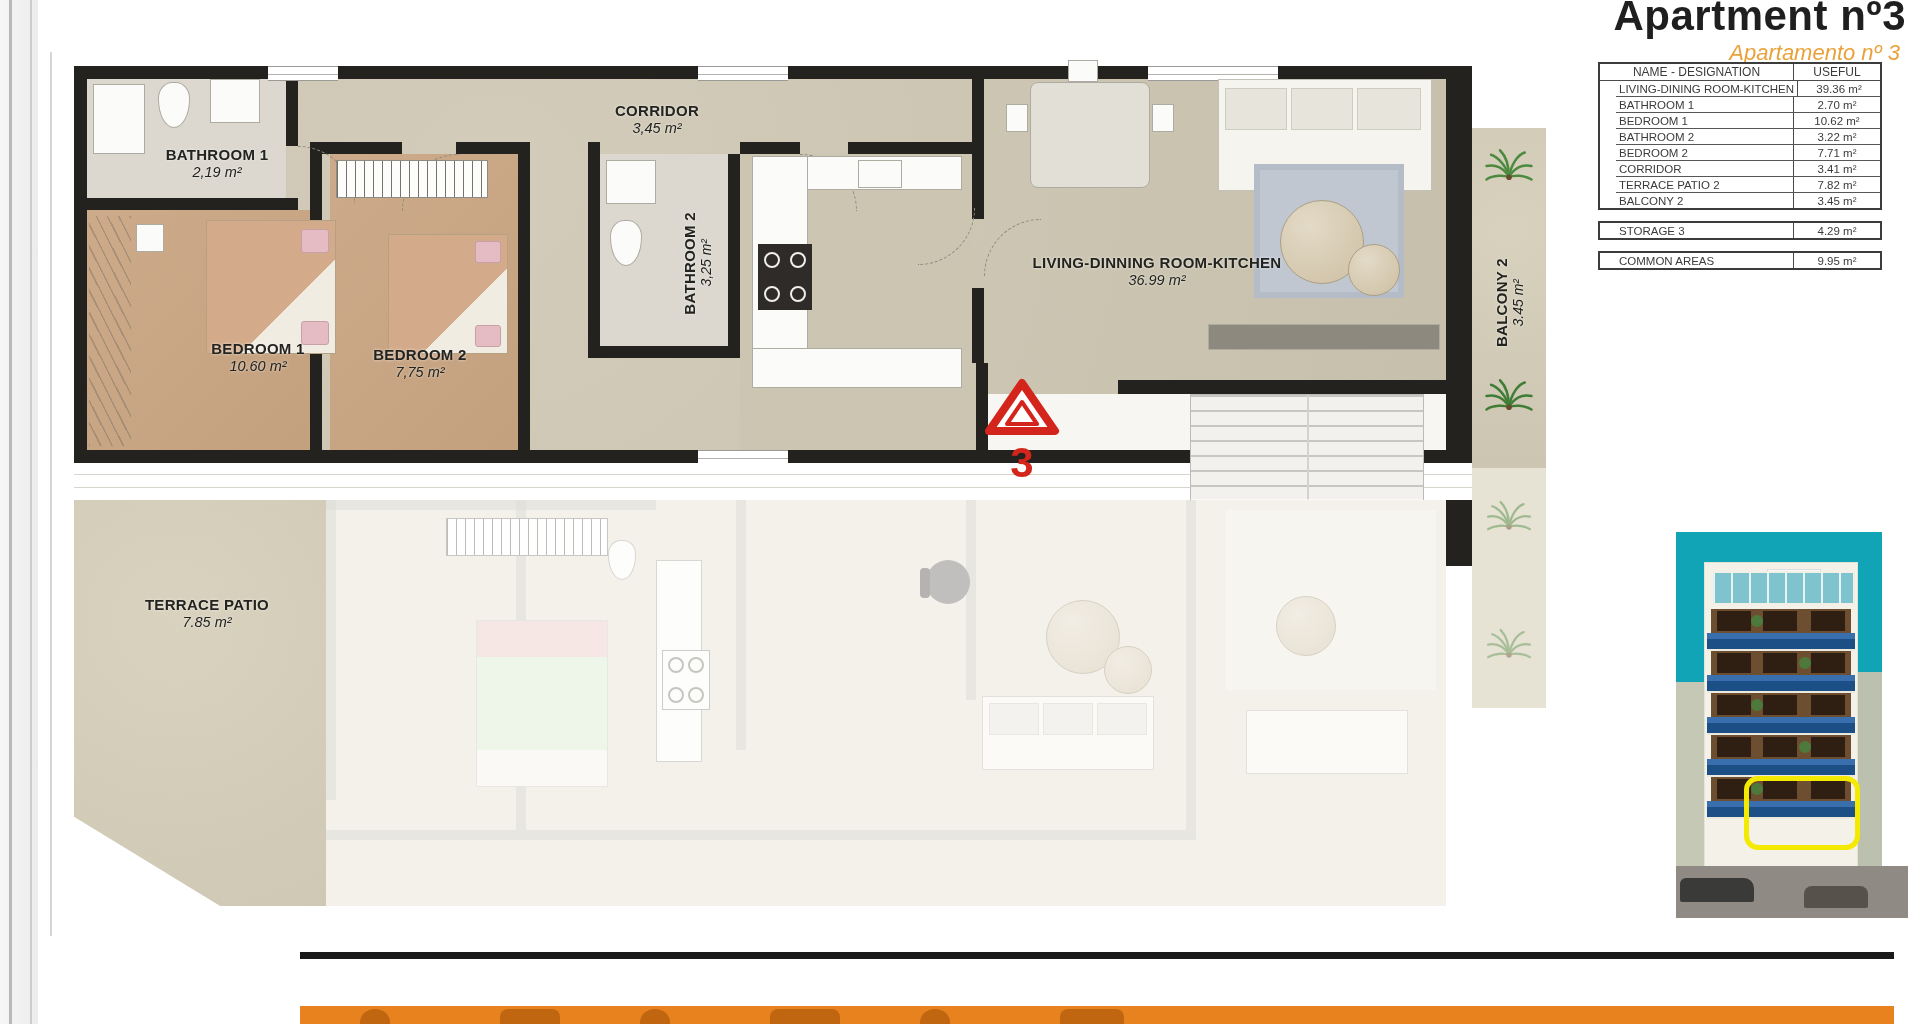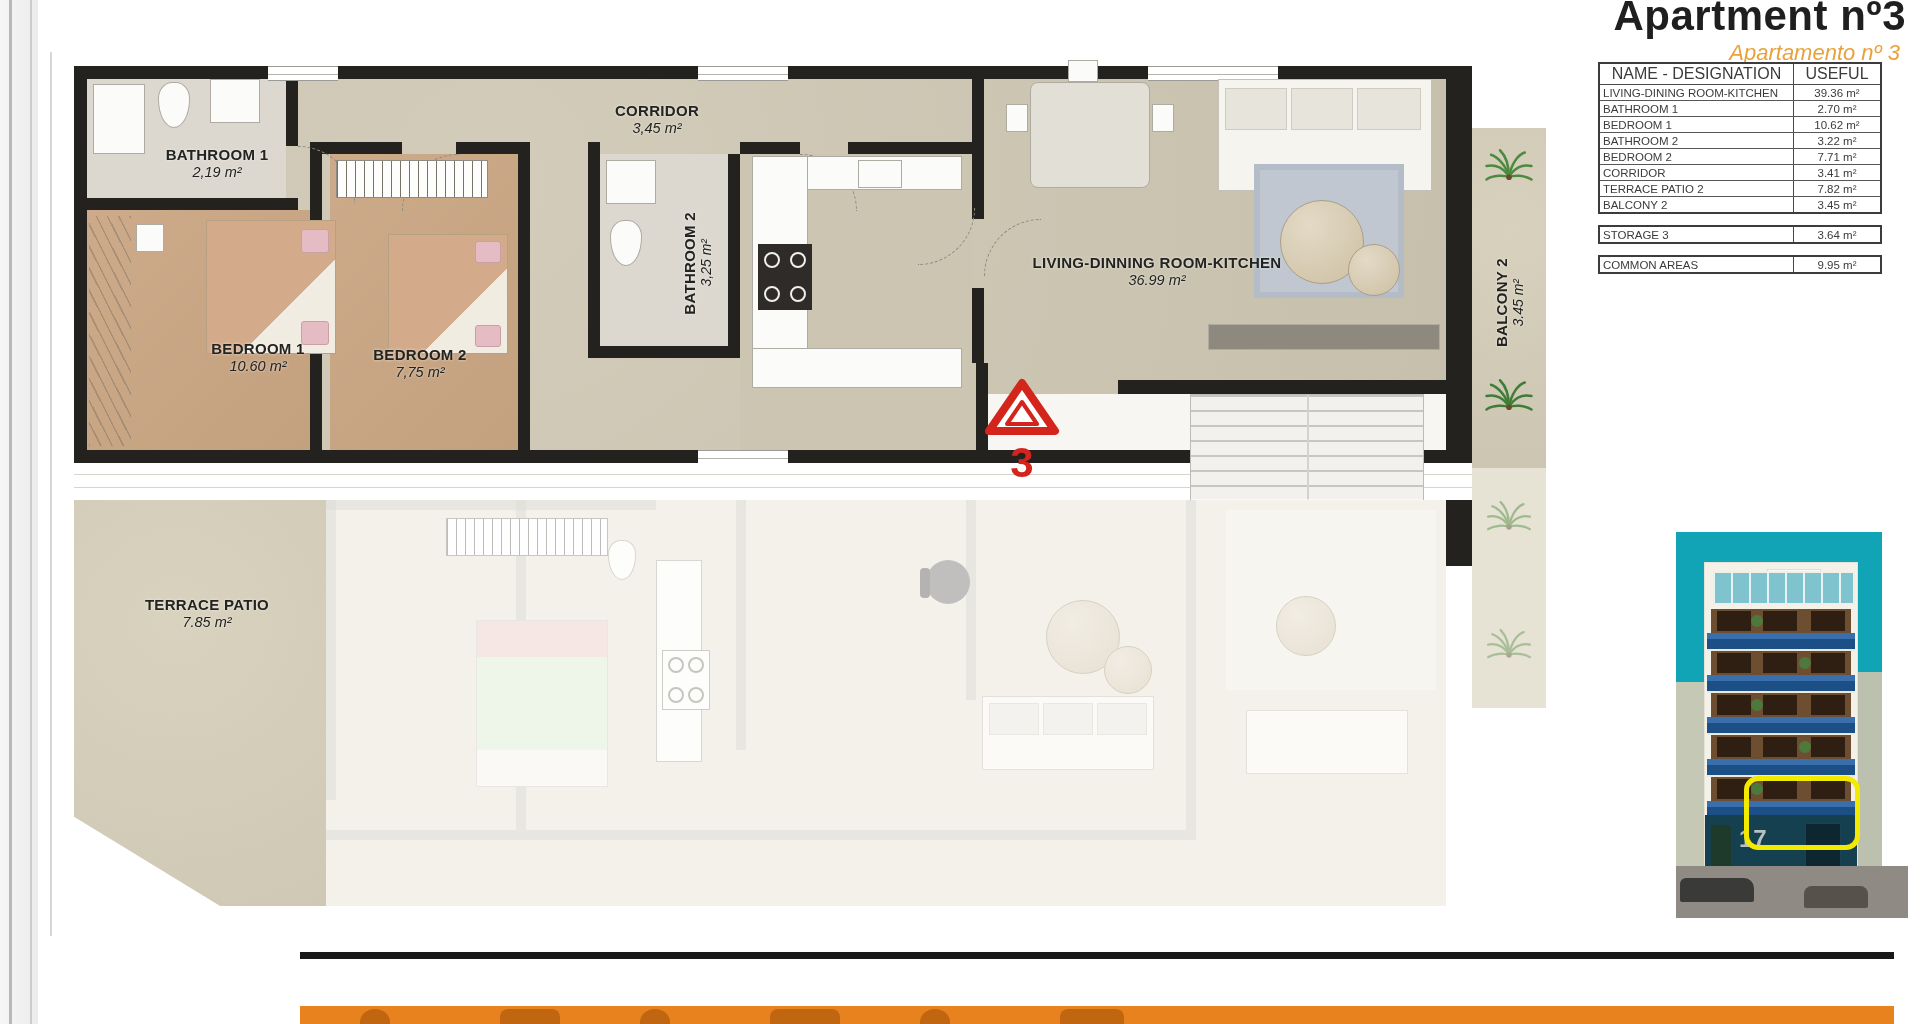--- a/index.html
+++ b/index.html
@@ -80,24 +80,24 @@
   
   .hdr{left:1180px;top:-8px;width:726px;text-align:right;}
   .hdr h1{margin:0;font-size:42px;font-weight:800;color:#1f1f1f;letter-spacing:.5px;}
   .hdr .sub{font-size:22px;font-style:italic;color:#e9a23b;margin-top:0px;margin-right:6px;}
 
   
   .tblwrap{left:1598px;top:62px;width:284px;font-size:11.5px;color:#3b3b3b;}
   .box{border:2px solid #3c3c3c;background:#ffffff;margin-bottom:11px;}
   .t-head{background:#d9d8d5;text-align:center;font-size:13px;letter-spacing:.4px;
           border-bottom:2px solid #3c3c3c;padding:2px 0 3px;}
-  .t-cols{display:flex;border-bottom:1px solid #4a4a4a;font-size:16px;}
+  .t-cols{display:flex;border-bottom:1px solid #4a4a4a;font-size:12px;}
   .t-cols .c1{flex:1;text-align:center;border-right:1px solid #4a4a4a;padding:1px 0;}
   .t-cols .c2{width:86px;text-align:center;padding:1px 0;}
-  .trow{display:flex;border-bottom:1px solid #565656;}
+  .trow{display:flex;border-bottom:1px solid #565656;margin-left:16px;}
   .trow:last-child{border-bottom:none;}
   .trow .c1{flex:1;padding:1.5px 3px;border-right:1px solid #4a4a4a;white-space:nowrap;}
   .trow .c2{width:86px;text-align:center;padding:1.5px 0;}
   .trow.total .c2{background:#f2a23c;font-weight:bold;color:#4a3000;}
 
   
   .card{left:1676px;top:532px;width:232px;height:386px;background:#11a4b7;overflow:hidden;}
   .card .skyrt{position:absolute;right:0;top:0;width:26px;height:100%;background:#ffffff;}
   .card .street{position:absolute;left:0;bottom:0;width:100%;height:52px;background:#8f8b84;}
   .card .street::before{content:"";position:absolute;left:4px;bottom:16px;width:74px;height:24px;background:#3a3a38;border-radius:6px 10px 2px 2px;}
@@ -395,21 +395,21 @@
       </div>
     <div class="trow">
         <div class="c1">BALCONY 2</div>
         <div class="c2">3.45 m²</div>
       </div>
   </div>
 
   <div class="box">
     <div class="trow">
         <div class="c1">STORAGE 3</div>
-        <div class="c2">3.64 m²</div>
+        <div class="c2">4.29 m²</div>
       </div>
   </div>
 
   <div class="box">
     <div class="trow">
         <div class="c1">COMMON AREAS</div>
         <div class="c2">9.95 m²</div>
       </div>
   </div>
 
@@ -453,25 +453,20 @@
       </div>
     <div class="balc" style="top:196px;"></div>
     <div class="floorrow" style="top:214px;">
         <i style="left:6px;"></i>
         <i style="left:52px;"></i>
         <i style="left:100px;"></i>
         <em style="left:40px;"></em>
       </div>
     <div class="balc" style="top:238px;"></div>
 
-    <div class="shopfront">
-      <div class="plant"></div>
-      <span class="stnum">17</span>
-      <div class="door"></div>
-    </div>
   </div>
 
   <div class="street"></div>
   <div class="yhl"></div>
 </div>
 
 <div class="abs blackbar"></div>
 <div class="abs orangebar">
   <div class="blob" style="left:60px;"></div>
   <div class="blob" style="left:200px;width:60px;border-radius:8px 8px 0 0;"></div>

